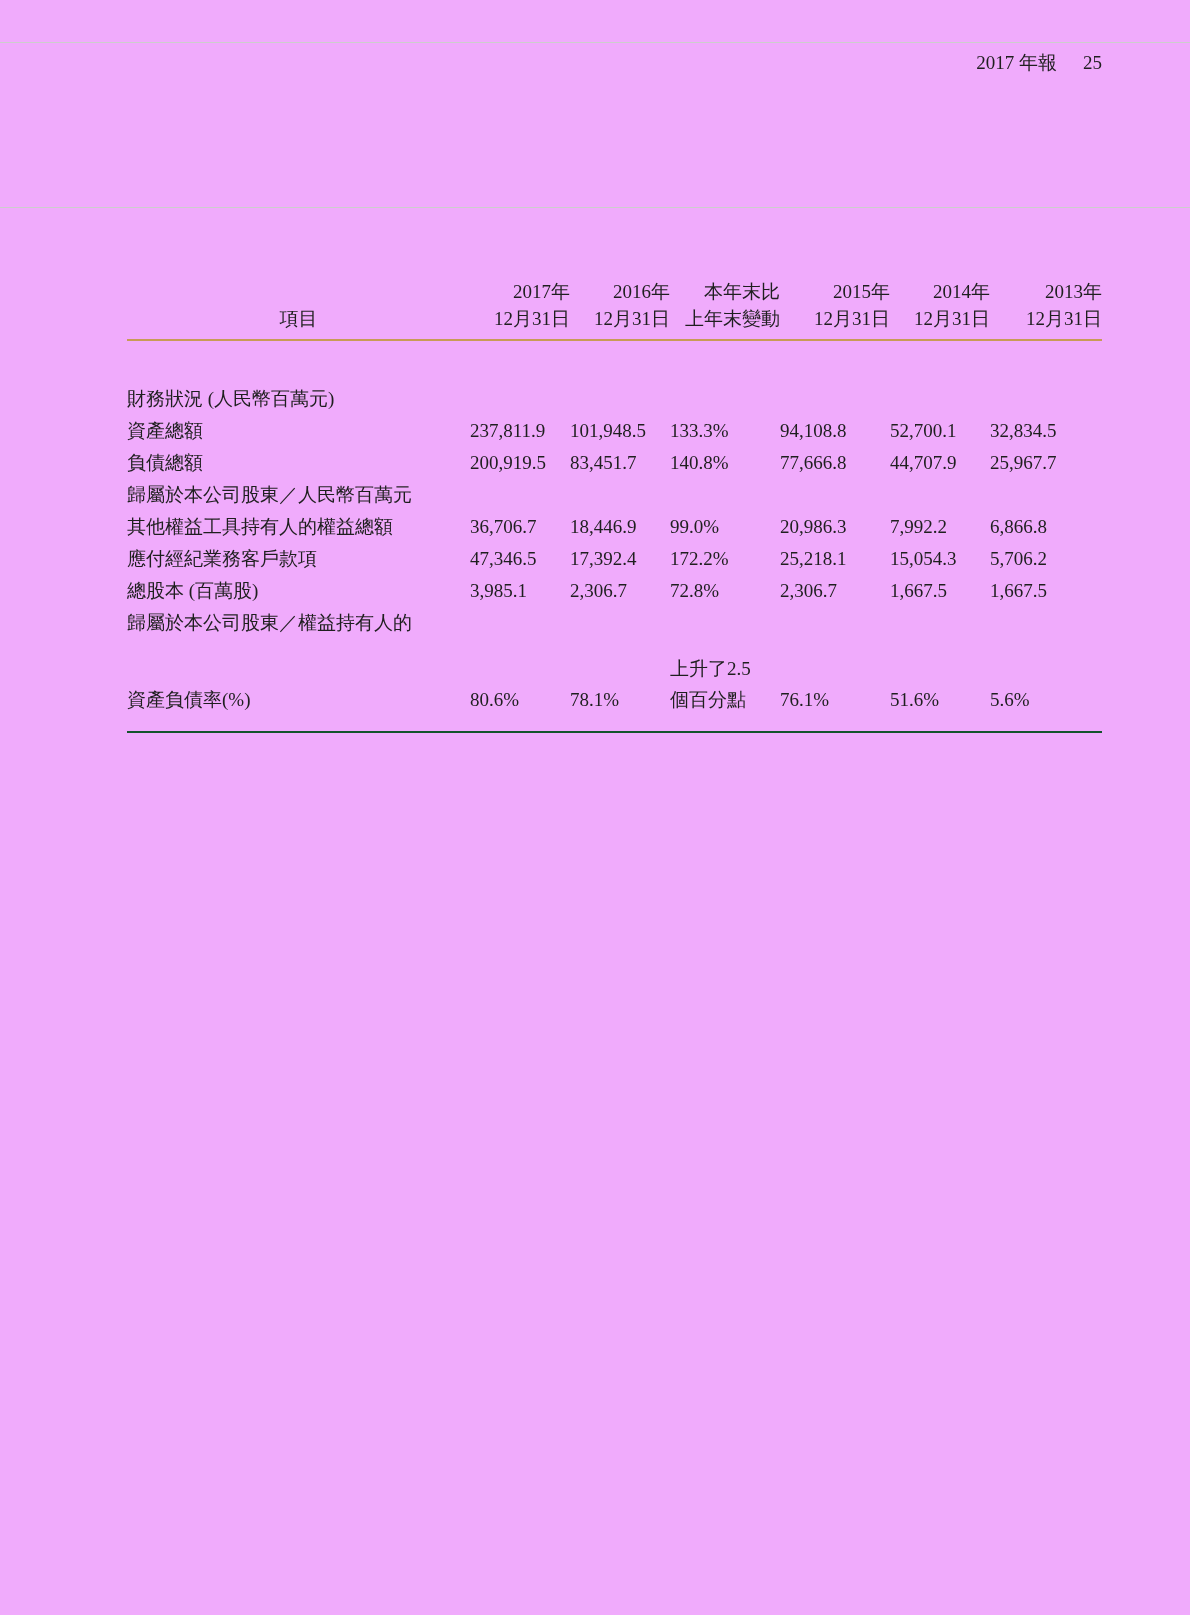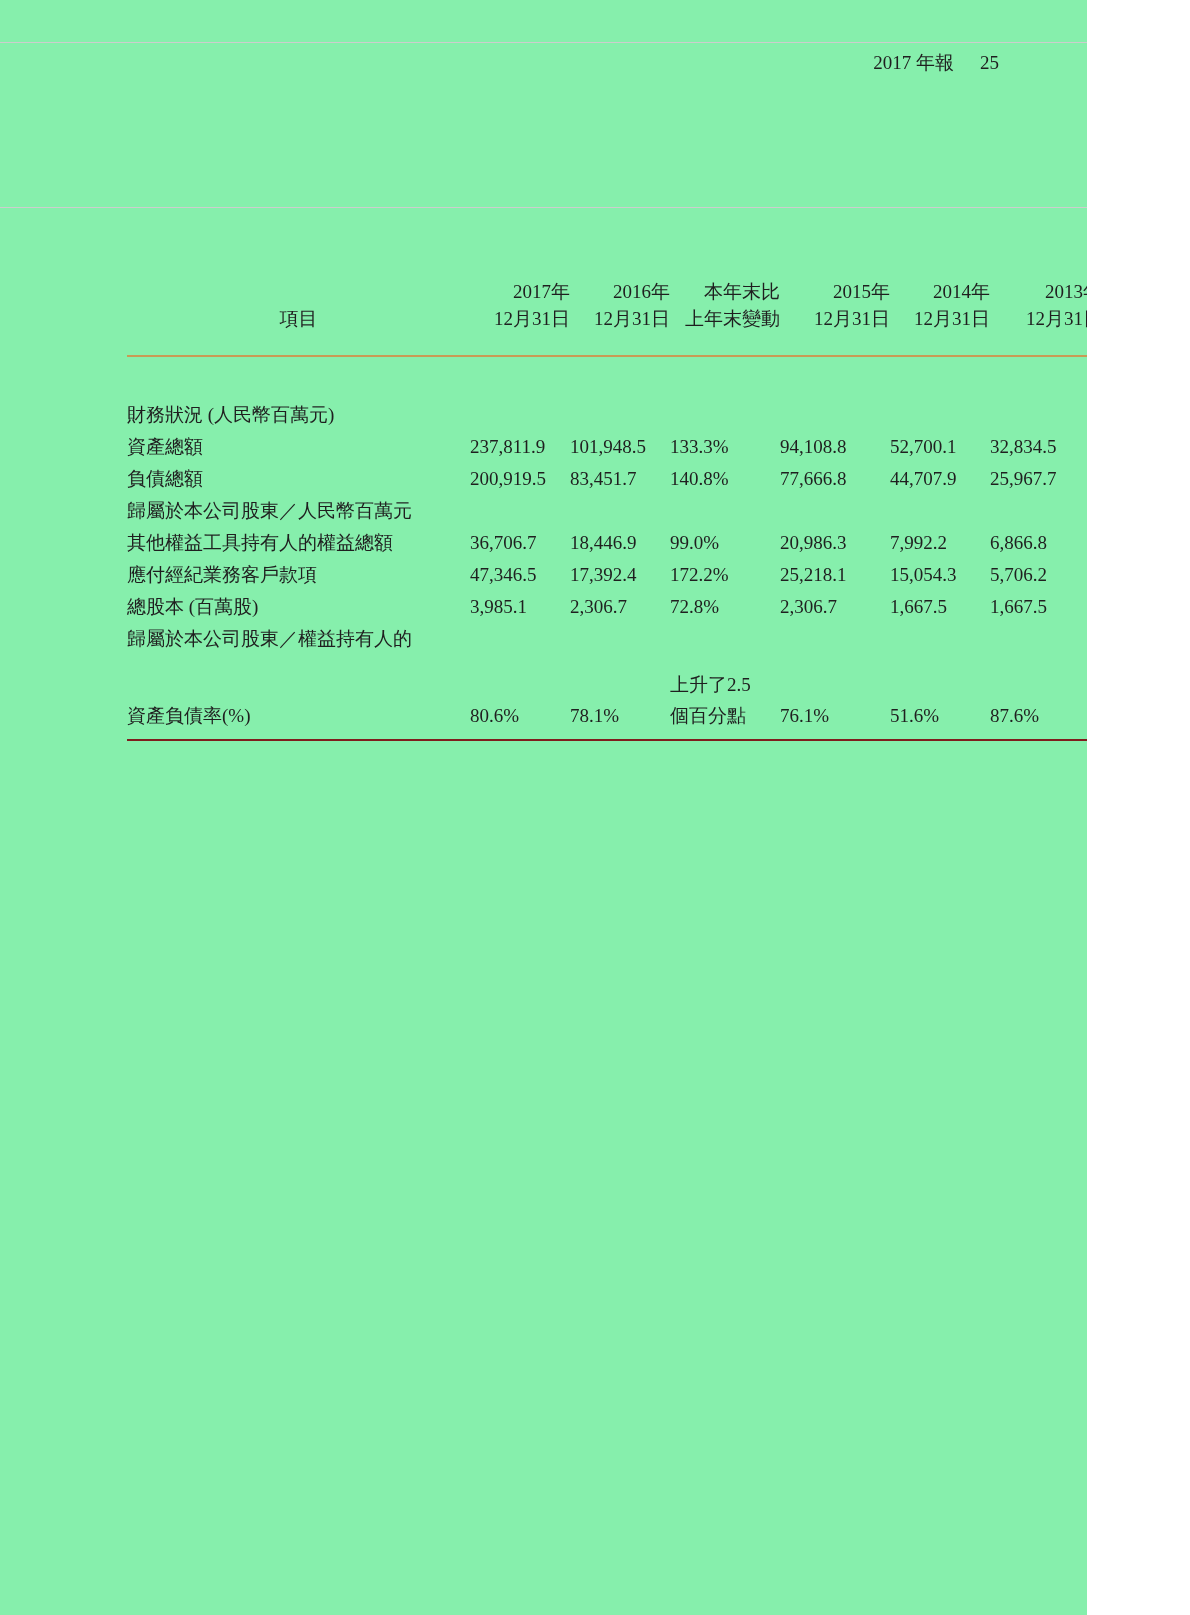--- a/index.html
+++ b/index.html
@@ -1,19 +1,19 @@
 <!DOCTYPE html>
 <html><head>
 <meta charset="utf-8">
 <style>
   html,body { margin:0; padding:0; background:#ffffff; }
   .page {
     position:relative;
-    width:1087px; height:1615px;
-    background:#86efac;
+    width:1190px; height:1615px;
+    background:#f0abfc;
     font-family:"Liberation Serif","DejaVu Serif",serif;
     color:#1f1f1f;
     overflow:hidden;
   }
   .rule {
     position:absolute; left:0; width:1190px; height:1px;
     background:#cdcdcd;
   }
   .rule-top { top:42px; }
   .rule-mid { top:207px; }
@@ -28,34 +28,34 @@
     border-collapse:collapse; table-layout:fixed;
     width:975px;
     font-size:19px;
   }
   table.fin td, table.fin th {
     padding:0; margin:0; font-weight:normal;
     line-height:32px; vertical-align:bottom;
     white-space:nowrap; overflow:visible;
   }
   tr.hdr th {
-    line-height:27px; padding-bottom:23px;
+    line-height:27px; padding-bottom:7px;
     border-bottom:2px solid #C89B55;
     text-align:right;
   }
   tr.hdr th.lbl { text-align:center; }
   tr.hdr-space td { height:42px; }
   .num { }
   .b { font-weight:bold; }
   td.indent { padding-left:22px; }
   tr.row td { height:32px; }
   tr.gap td { height:14px; }
   tr.last td {
-    border-bottom:2px solid #7f1d1d;
-    padding-bottom:8px; line-height:31px;
+    border-bottom:2px solid #14532d;
+    padding-bottom:16px; line-height:31px;
     vertical-align:bottom;
   }
 </style>
 </head>
 <body>
 
 <div class="page">
 
   <div class="rule rule-top"></div>
 
@@ -183,20 +183,20 @@
       <tr class="last">
         <td class="b">資產負債率(%)</td>
         <td class="num b">80.6%</td>
         <td class="num">78.1%</td>
         <td class="num">
           <div>上升了2.5</div>
           <div>個百分點</div>
         </td>
         <td class="num">76.1%</td>
         <td class="num">51.6%</td>
-        <td class="num">87.6%</td>
+        <td class="num">5.6%</td>
       </tr>
 
     </tbody>
       </table>
   </div>
 
 </div>
 
 </body></html>

